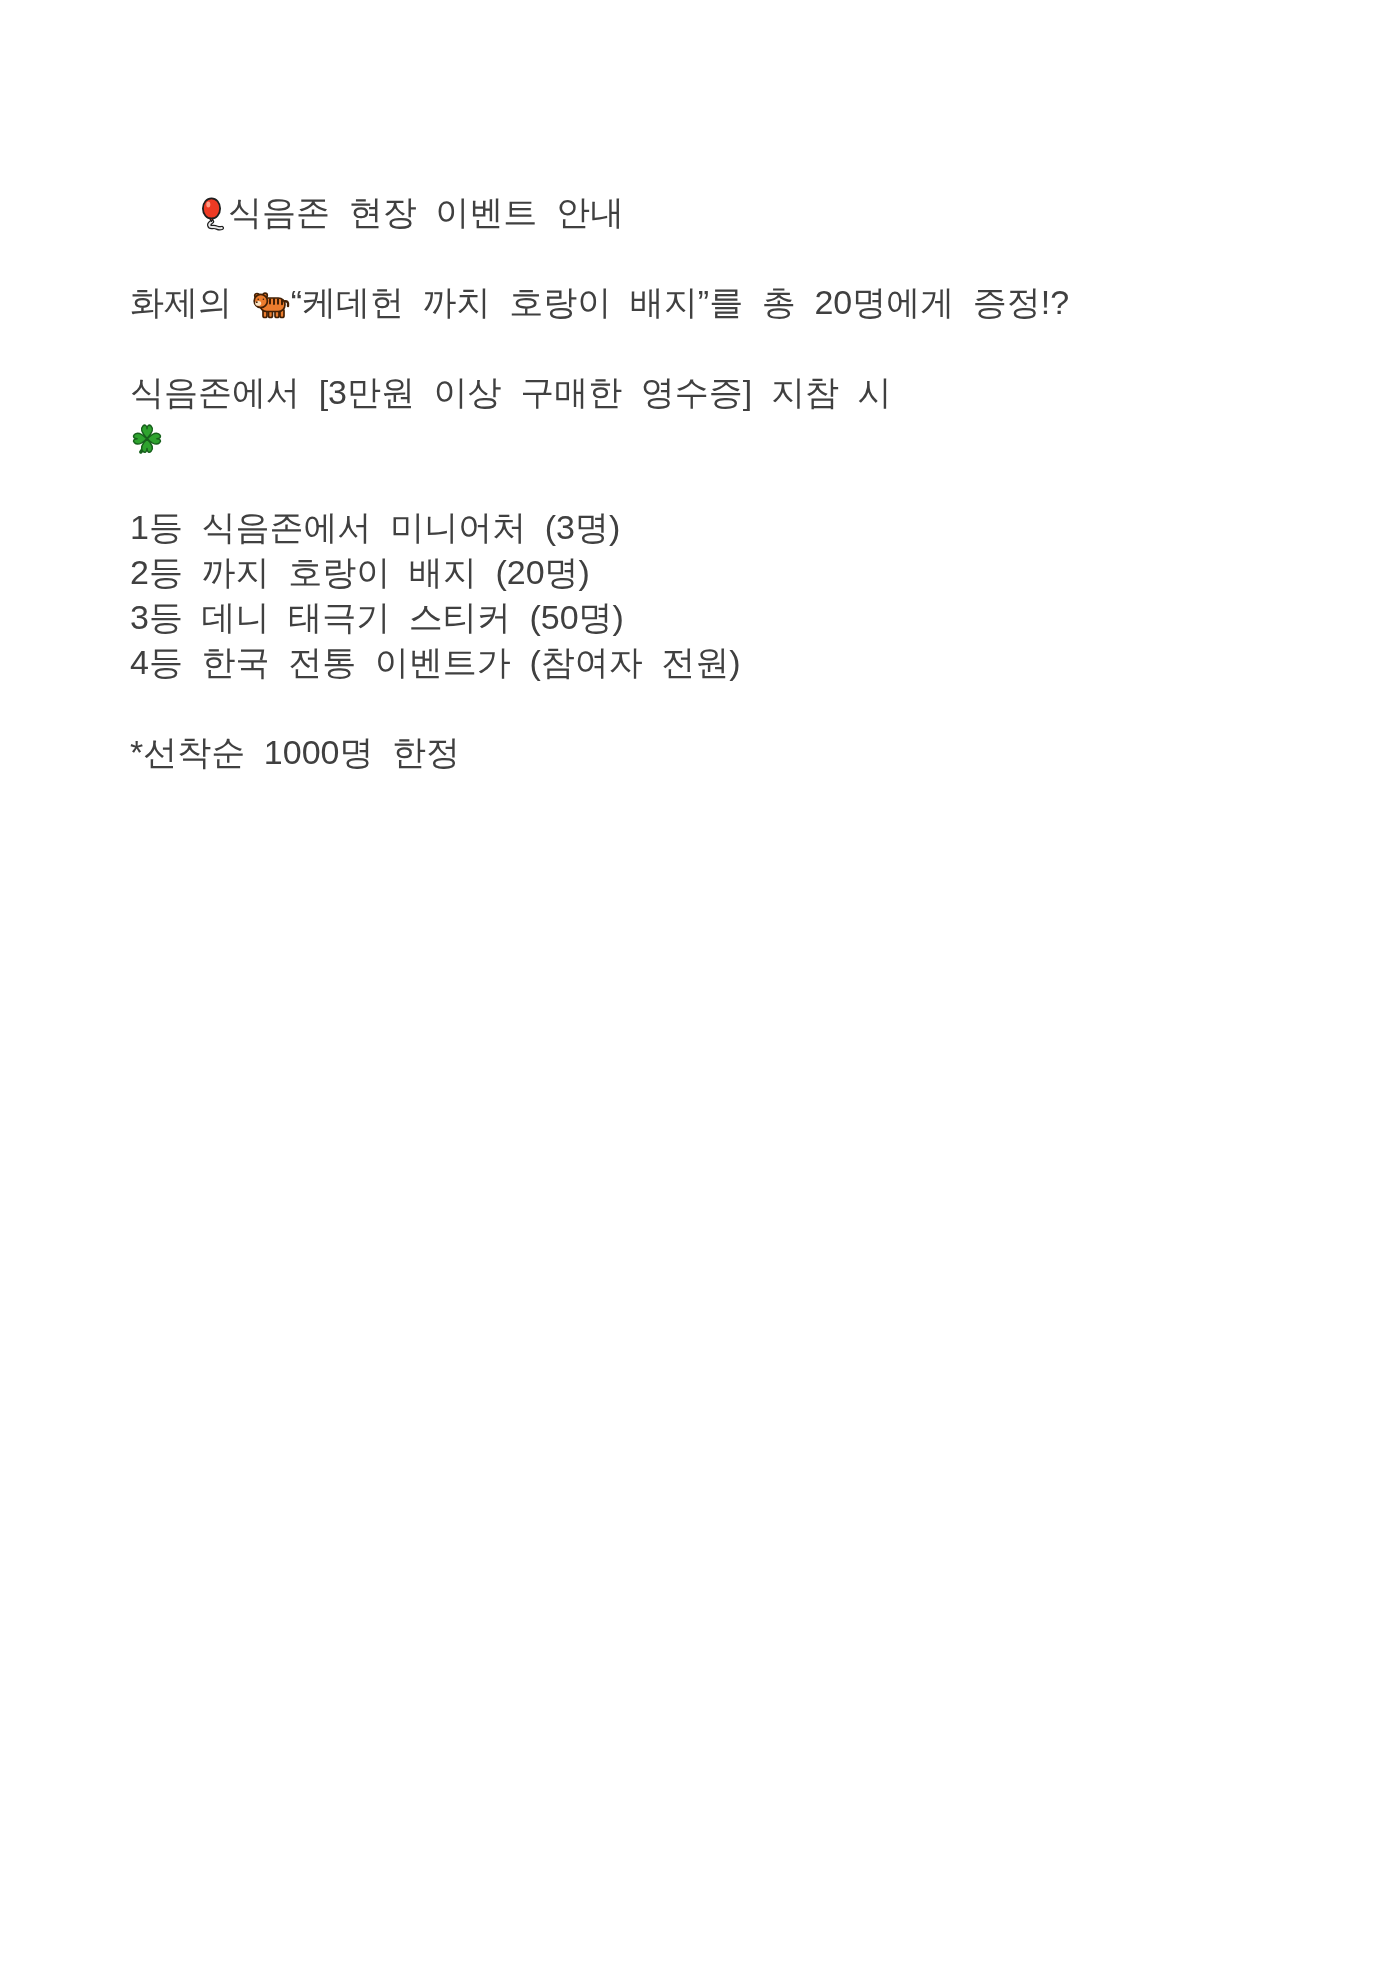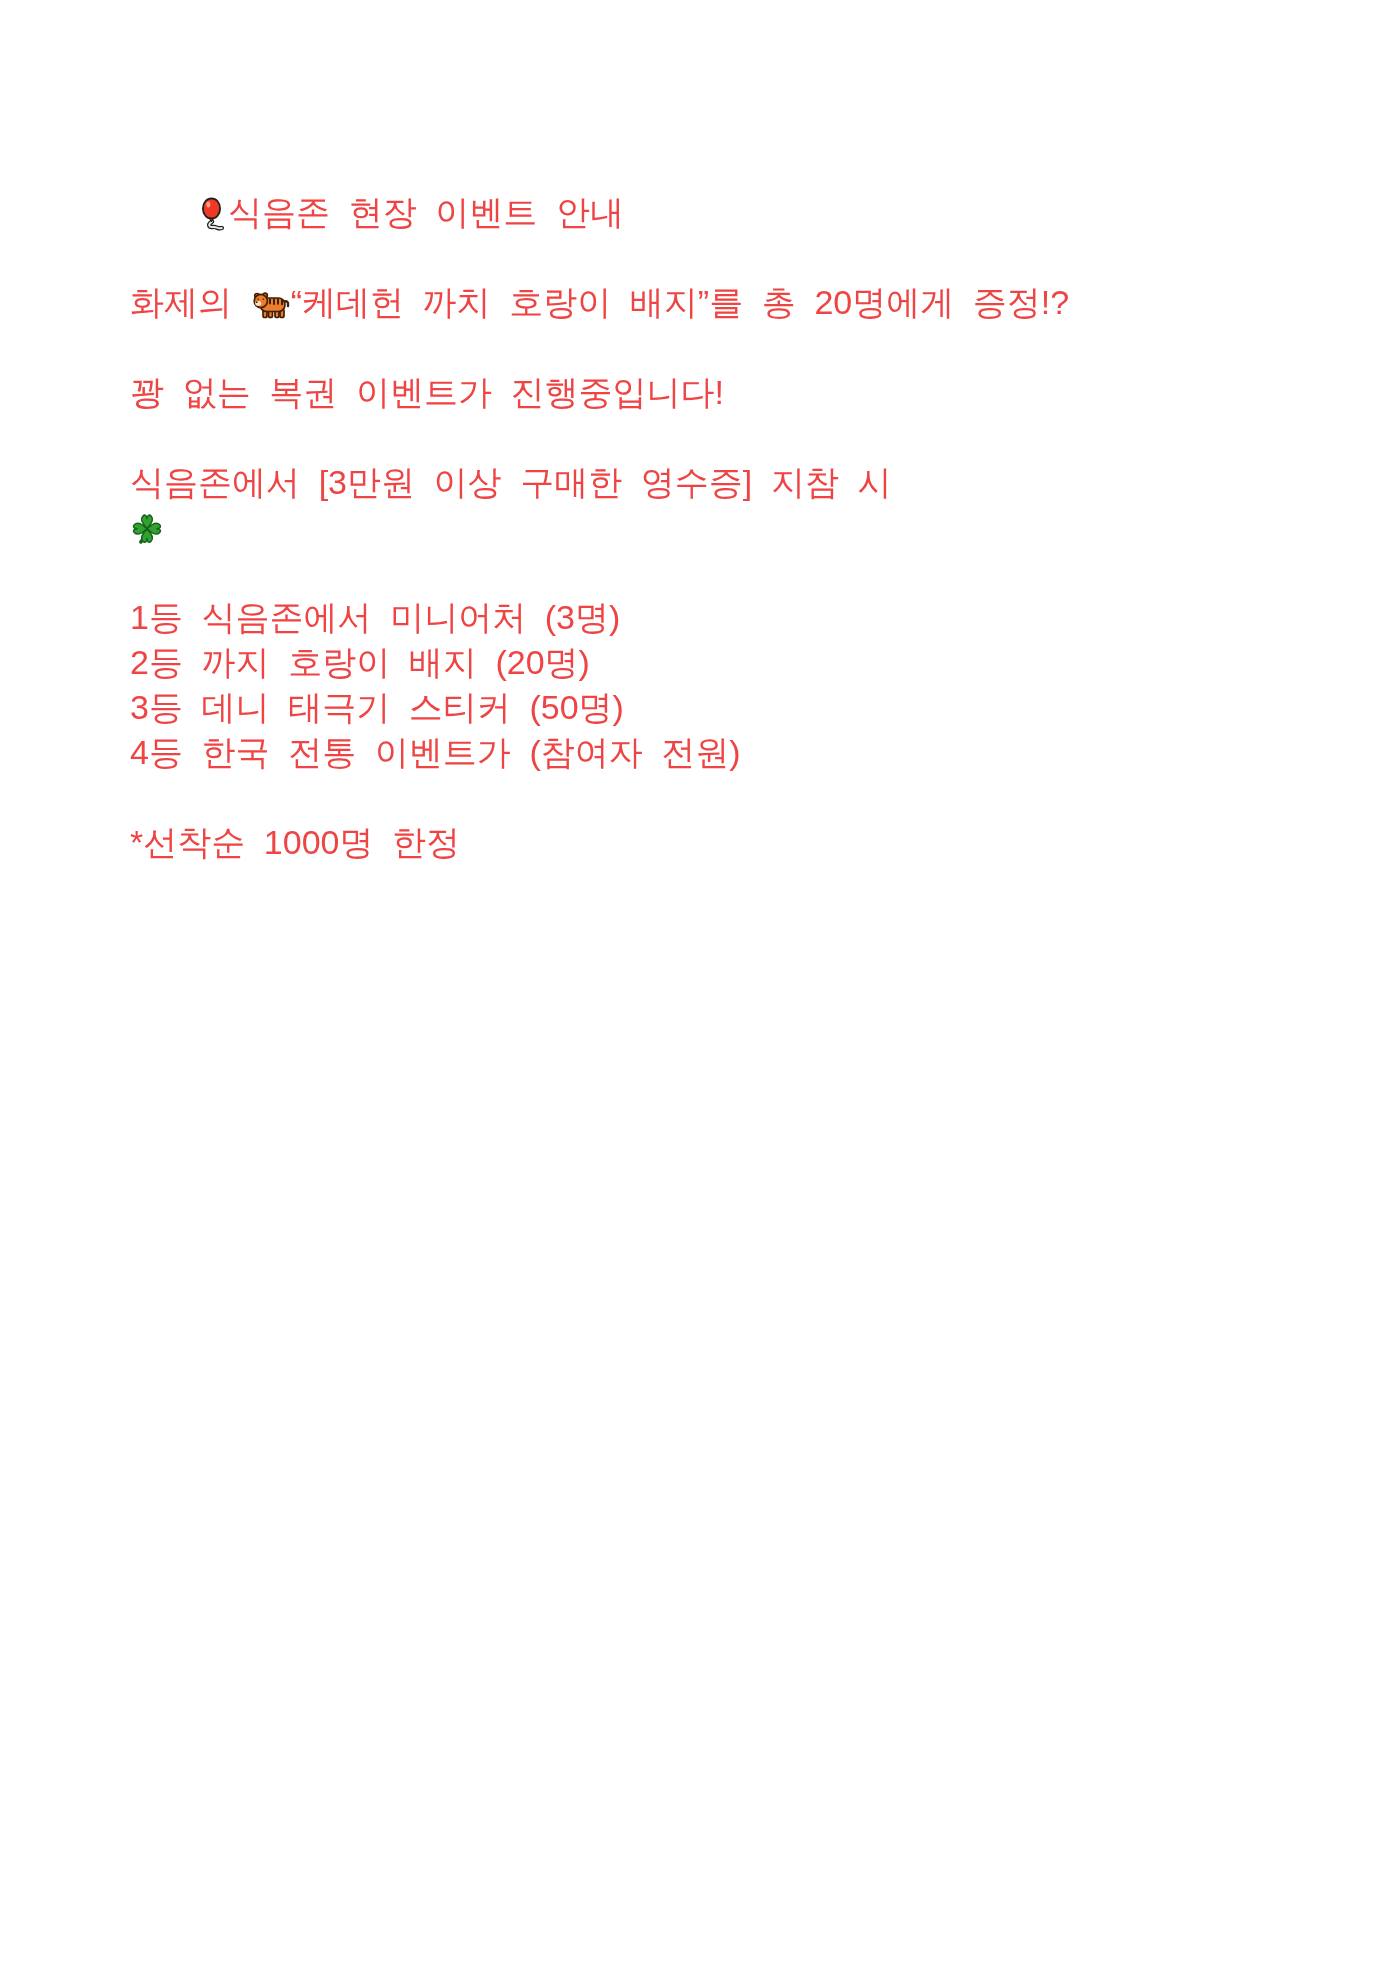--- a/index.html
+++ b/index.html
@@ -16,21 +16,21 @@
     overflow: hidden;
   }
   .doc {
     position: absolute;
     left: 130px;
     top: 190px;
     width: 1140px;
     font-size: 34px;
     line-height: 45px;
     font-weight: 400;
-    color: #ef4444;
+    color: #404040;
     word-spacing: 0.27em;
   }
   .para {
     margin: 0 0 45px 0; 
   }
   .doc .para:first-child {
     text-indent: 34px; 
   }
   .line {
     display: block;
@@ -71,21 +71,20 @@
                 <circle cx="9.8" cy="10" r="6.6"></circle>
               </g>
               <path d="M19 8.2 v4.2 M23 8 v5 M27 8.2 v4.6 M31 9.2 v4" stroke="#432005" stroke-width="2" stroke-linecap="round"></path>
               <ellipse cx="7.2" cy="12.4" rx="3" ry="2.4" fill="#fbe3c4"></ellipse>
               <circle cx="5.8" cy="11.2" r="0.9" fill="#432005"></circle>
               <circle cx="7.2" cy="8.2" r="0.8" fill="#432005"></circle>
               <circle cx="12.4" cy="8.2" r="0.8" fill="#432005"></circle>
             </svg></span><span>“케데헌 까치 호랑이 배지”를 총 20명에게 증정!?</span></span>
       </p>
       <p class="para">
-        <span class="line"><span>꽝 없는 복권 이벤트가 진행중입니다!</span></span>
       </p>
       <p class="para">
         <span class="line"><span>식음존에서 [3만원 이상 구매한 영수증] 지참 시</span></span>
         <span class="line"><span class="emoji"><svg width="34" height="34" viewBox="0 0 30 30">
               <path d="M15.5 16.5 C14 20.5 12.5 23.5 9.5 26.5" fill="none" stroke="#17611c" stroke-width="3" stroke-linecap="round"></path>
               <g fill="#2fa32f" stroke="#17611c" stroke-width="1.3" stroke-linejoin="round">
                 <path d="M15 14.5 C11.5 11 8.6 6.5 11.4 3.6 C13.3 1.7 15 3.4 15 6 C15 3.4 16.7 1.7 18.6 3.6 C21.4 6.5 18.5 11 15 14.5 Z"></path>
                 <path d="M15 14.5 C11.5 11 8.6 6.5 11.4 3.6 C13.3 1.7 15 3.4 15 6 C15 3.4 16.7 1.7 18.6 3.6 C21.4 6.5 18.5 11 15 14.5 Z" transform="rotate(90 15 14.7)"></path>
                 <path d="M15 14.5 C11.5 11 8.6 6.5 11.4 3.6 C13.3 1.7 15 3.4 15 6 C15 3.4 16.7 1.7 18.6 3.6 C21.4 6.5 18.5 11 15 14.5 Z" transform="rotate(180 15 14.7)"></path>
                 <path d="M15 14.5 C11.5 11 8.6 6.5 11.4 3.6 C13.3 1.7 15 3.4 15 6 C15 3.4 16.7 1.7 18.6 3.6 C21.4 6.5 18.5 11 15 14.5 Z" transform="rotate(270 15 14.7)"></path>

